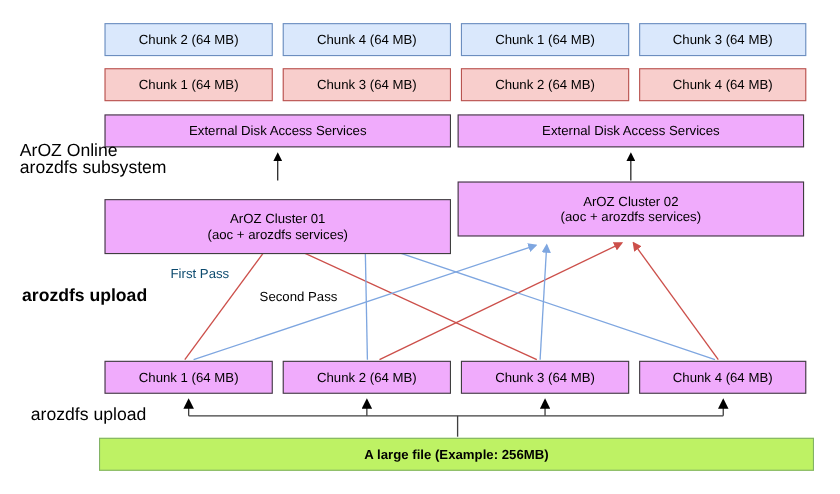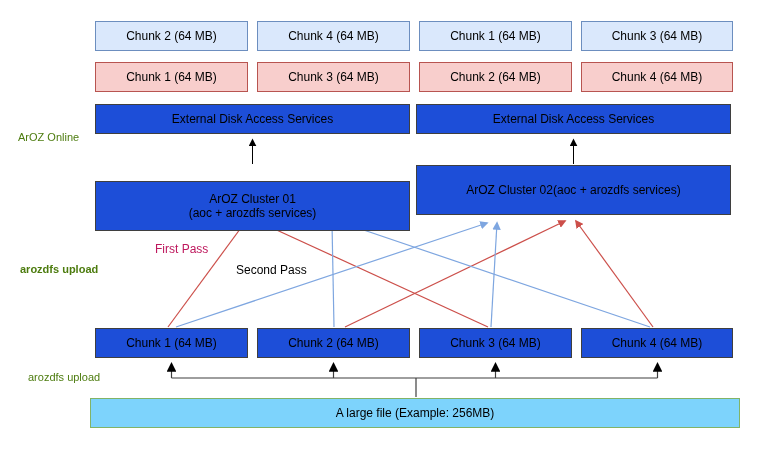--- a/index.html
+++ b/index.html
@@ -8,45 +8,45 @@
     width:764px;height:449px;
     background:#ffffff;
     font-family:"Liberation Sans", sans-serif;
     color:#000;
     overflow:hidden;
   }
   .box{
     position:absolute;
     box-sizing:border-box;
     border:1px solid #3f3f3f;
-    background:#1d4ed8;
+    background:#f0abfc;
     display:flex;
     align-items:center;
     justify-content:center;
     text-align:center;
     font-size:12px;
     line-height:14px;
   }
   .box.blue{background:#dae8fc;border-color:#6c8ebf;}
   .box.red{background:#f8cecc;border-color:#b85450;}
-  .box.green{background:#7dd3fc;border-color:#82b366;}
+  .box.green{background:#bef264;border-color:#82b366;font-weight:bold;}
   .cluster-name{display:block;}
   .side-label{
     position:absolute;
-    font-size:11px;
+    font-size:16px;
     line-height:15px;
-    color:#4d7c0f;
+    color:#000000;
     white-space:nowrap;
   }
   .pass-label{
     position:absolute;
     font-size:12px;
     white-space:nowrap;
   }
-  .pass-label.first{color:#be185d;}
+  .pass-label.first{color:#0c4a6e;}
   .pass-label.second{color:#000000;}
   svg.arrow-layer{
     position:absolute;
     left:0;top:0;
     width:764px;height:449px;
     pointer-events:none;
   }
 </style>
 </head>
 <body>
@@ -105,27 +105,28 @@
   <div class="box red" style="left:419px;top:62px;width:153px;height:30px;">Chunk 2 (64 MB)</div>
   <div class="box red" style="left:581px;top:62px;width:152px;height:30px;">Chunk 4 (64 MB)</div>
 
   <div class="box" style="left:95px;top:104px;width:315px;height:30px;">External Disk Access Services</div>
   <div class="box" style="left:416px;top:104px;width:315px;height:30px;">External Disk Access Services</div>
 
   <div class="box" style="left:95px;top:165px;width:315px;height:50px;flex-direction:column;margin-top:16px;">
     <span class="cluster-name">ArOZ Cluster 01</span>
     <span class="cluster-name">(aoc + arozdfs services)</span>
   </div>
-  <div class="box" style="left:416px;top:165px;width:315px;height:50px;flex-direction:row;">
+  <div class="box" style="left:416px;top:165px;width:315px;height:50px;flex-direction:column;">
     <span class="cluster-name">ArOZ Cluster 02</span>
     <span class="cluster-name">(aoc + arozdfs services)</span>
   </div>
 
   <div class="side-label" style="left:18px;top:130px;">
     <div>ArOZ Online</div>
+    <div>arozdfs subsystem</div>
   </div>
   <div class="side-label" style="left:20px;top:262px;font-weight:bold;">arozdfs upload</div>
   <div class="side-label" style="left:28px;top:370px;">arozdfs upload</div>
 
   <div class="pass-label first" style="left:155px;top:242px;">First Pass</div>
   <div class="pass-label second" style="left:236px;top:263px;">Second Pass</div>
 
   <div class="box" style="left:95px;top:328px;width:153px;height:30px;">Chunk 1 (64 MB)</div>
   <div class="box" style="left:257px;top:328px;width:153px;height:30px;">Chunk 2 (64 MB)</div>
   <div class="box" style="left:419px;top:328px;width:153px;height:30px;">Chunk 3 (64 MB)</div>

